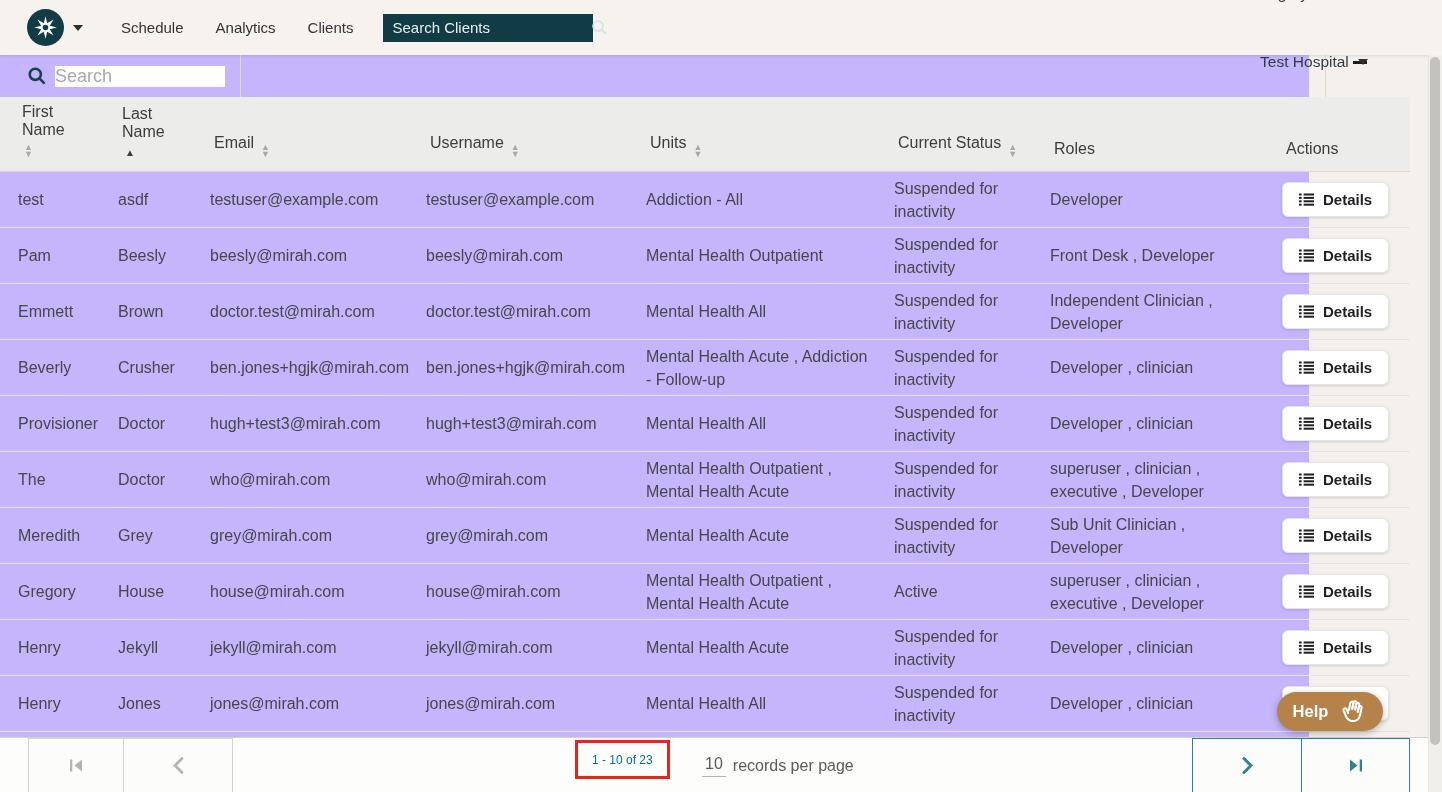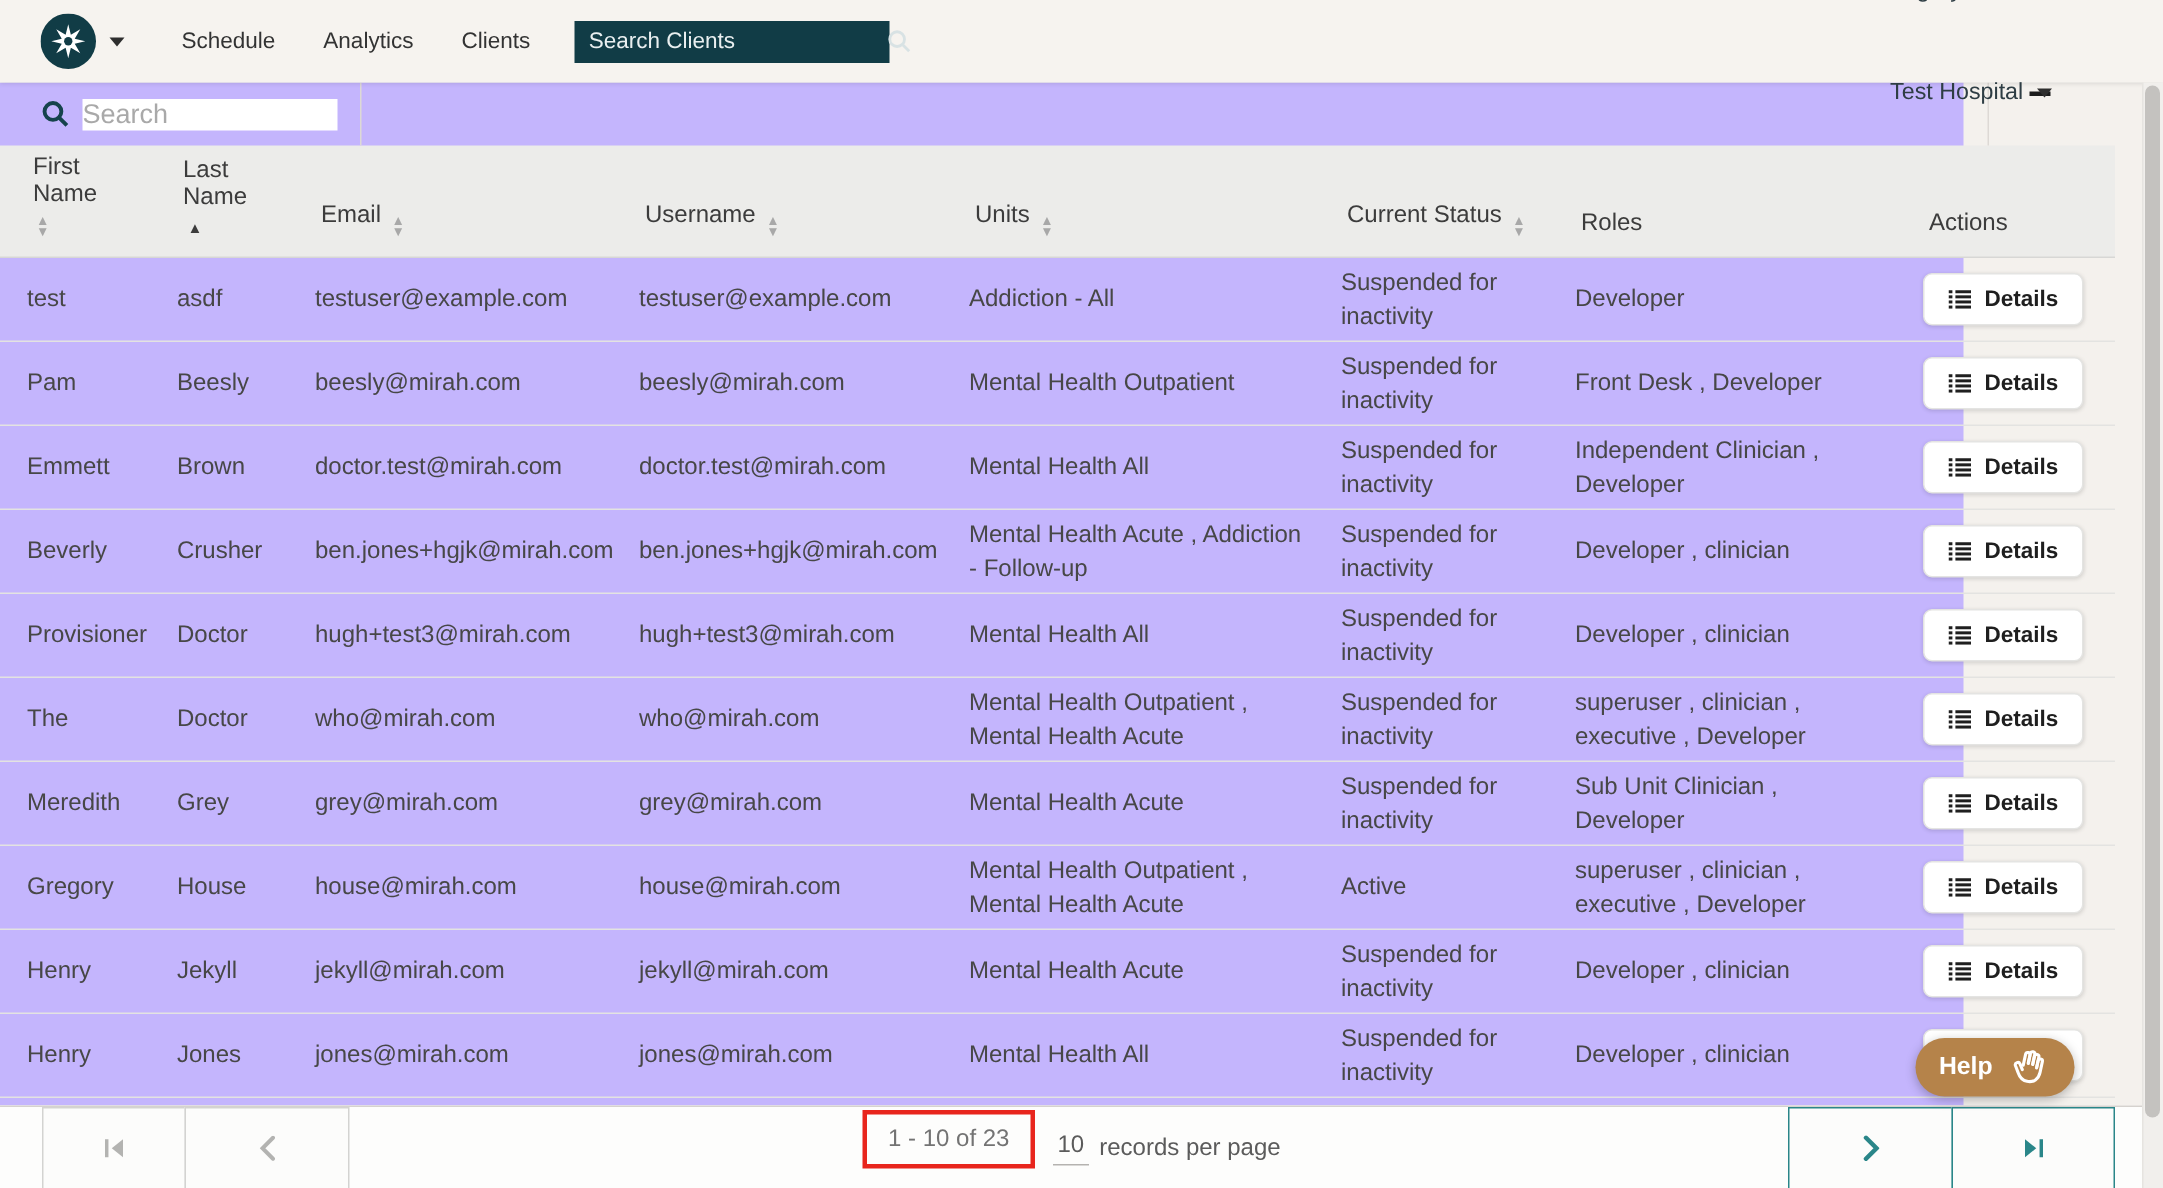--- a/index.html
+++ b/index.html
@@ -70,21 +70,21 @@
   .pagination { position:absolute; bottom:0; left:0; width:1442px; height:55px;
                 background:#fdfdfc; border-top:1px solid #d5d2ce; z-index:5; }
   .pg-btn { position:absolute; top:0; height:55px; background:#fcfcfb; display:flex;
             align-items:center; justify-content:center; cursor:pointer; }
   .pg-first { left:28px;  width:96px;  border:1px solid #d3d3d1; }
   .pg-prev  { left:123px; width:110px; border:1px solid #d3d3d1; }
   .pg-next  { left:1192px; width:110px; border:1px solid #2a8689; }
   .pg-last  { left:1301px; width:109px; border:1px solid #2a8689; }
   .range-box { position:absolute; left:575px; top:2px; height:39px; padding:0 14px;
                border:3px solid #e8251d; display:flex; align-items:center;
-               font-size:16px; color:#737373; background:transparent; }
+               font-size:12px; color:#0369a1; background:transparent; }
   .per-page { position:absolute; left:702px; top:0; height:55px; display:flex;
               align-items:center; color:#5b5b5b; font-size:16px; }
   .pp-num { border-bottom:1px solid #b5b3b0; padding:0 3px 3px; margin-right:7px; }
 
   
   .help-btn { position:absolute; left:1277px; top:692px; width:106px; height:39px;
               border-radius:29px; background:#b5834a; color:#fff; display:flex;
               align-items:center; justify-content:center; gap:10px; font-size:16.5px;
               font-weight:700; z-index:30; cursor:pointer;
               box-shadow:0 2px 7px rgba(0,0,0,.28); }

